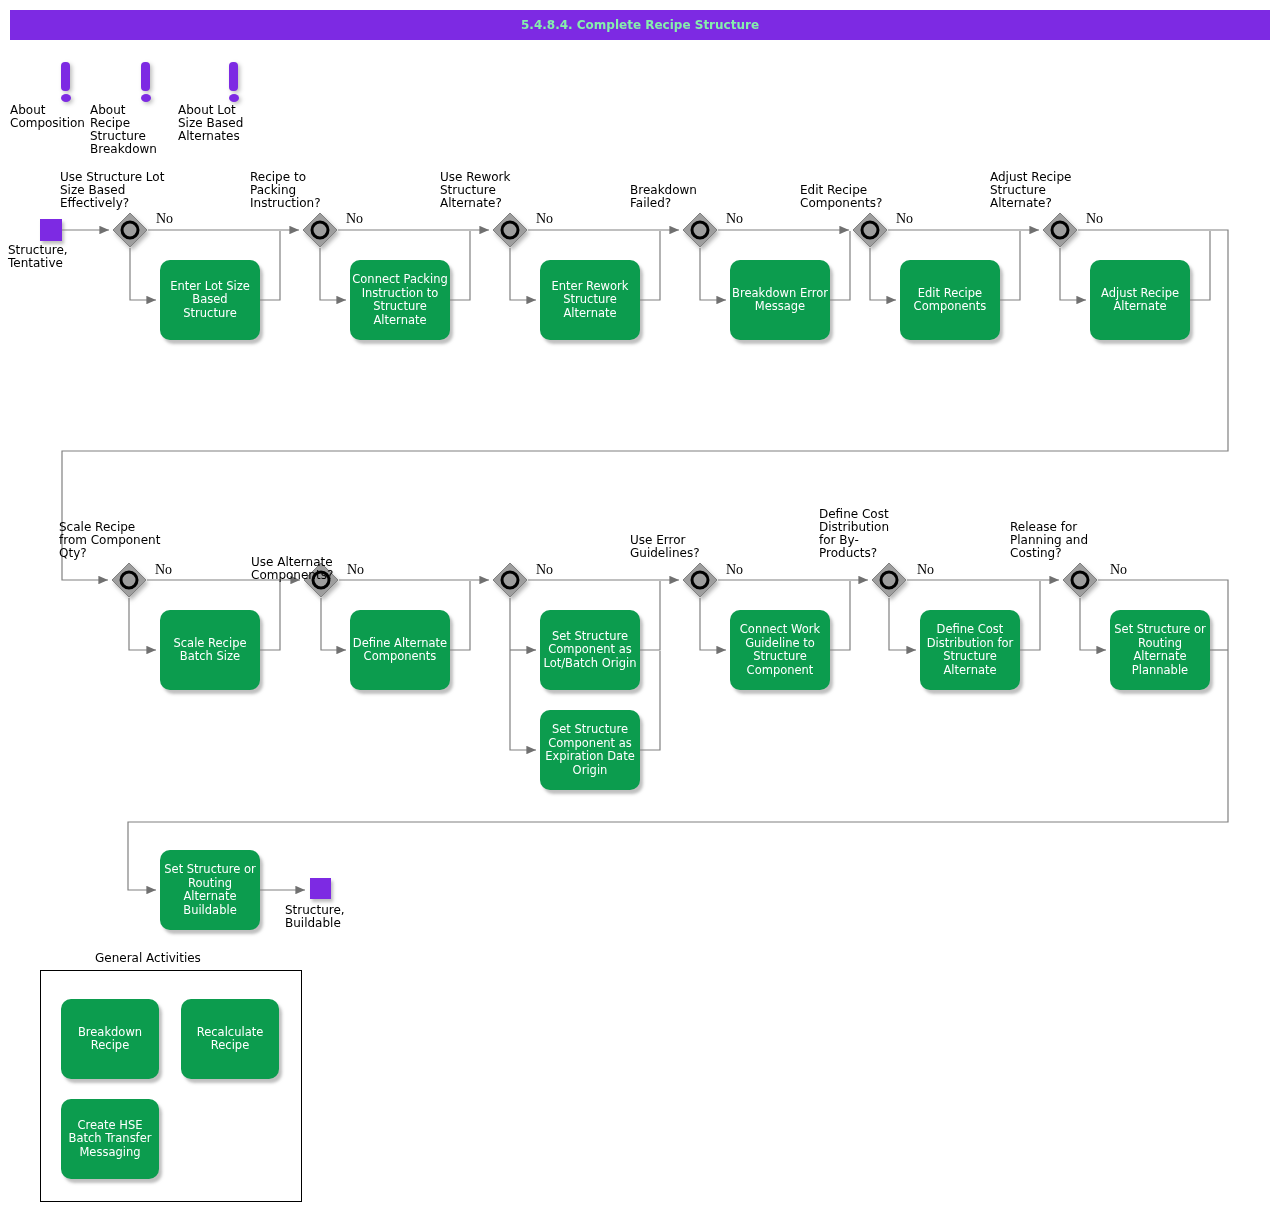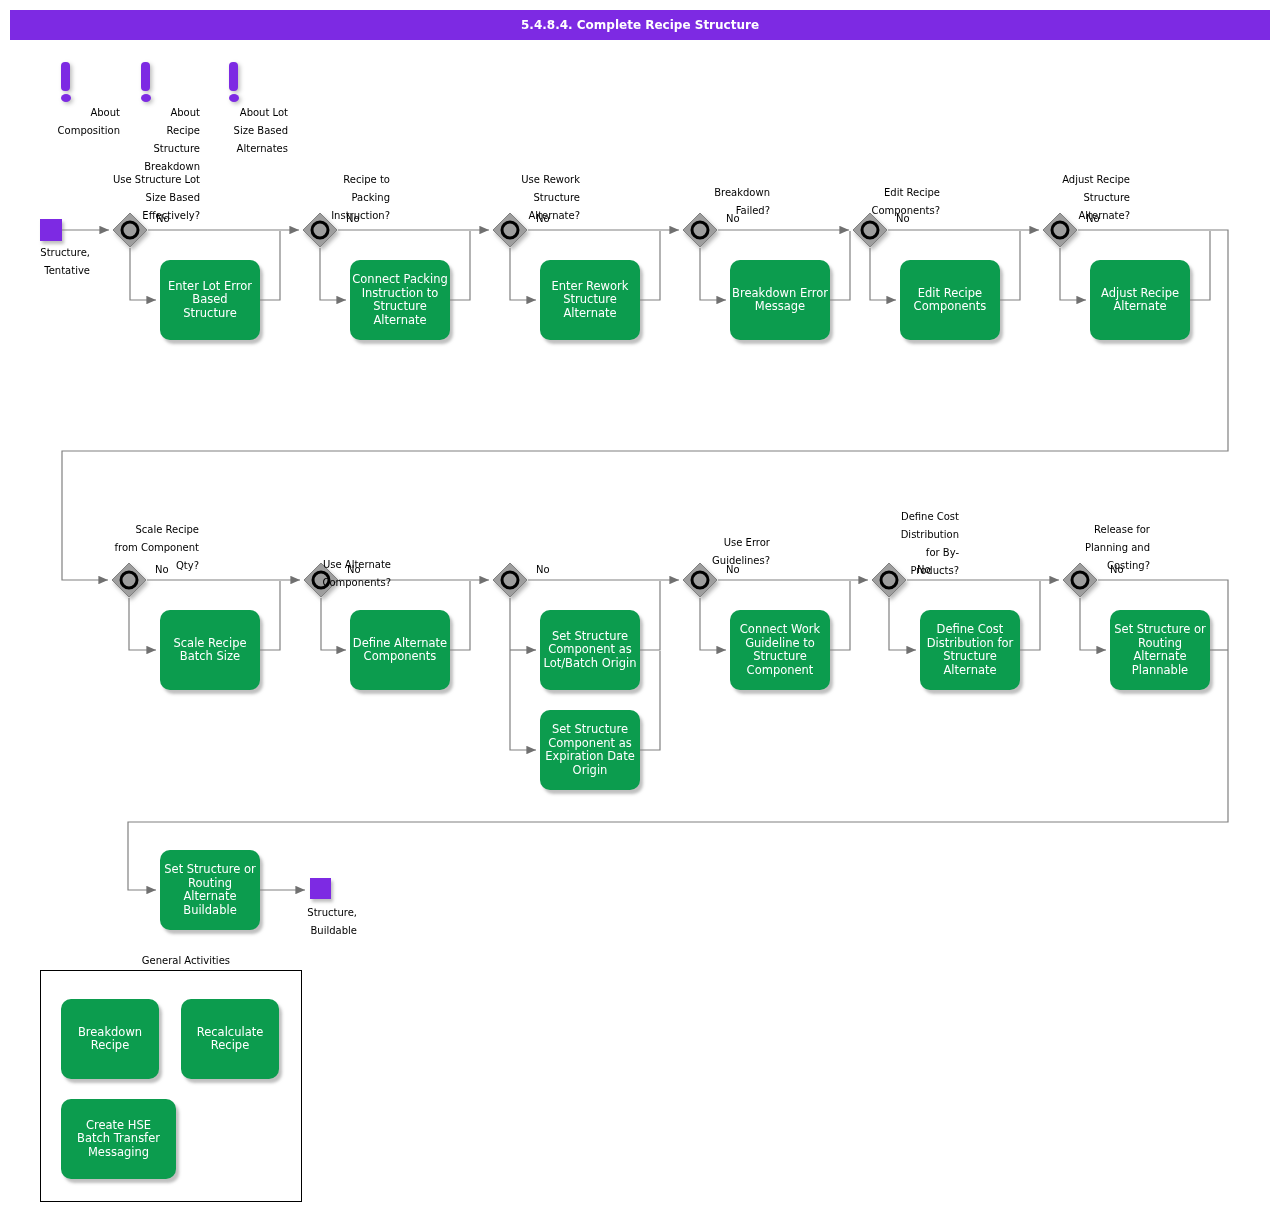--- a/index.html
+++ b/index.html
@@ -2,31 +2,32 @@
 <html><head>
 <meta charset="utf-8">
 <style>
   html,body{margin:0;padding:0;background:#fff;}
   #canvas{
     position:relative;width:1280px;height:1210px;background:#fff;overflow:hidden;
     font-family:"DejaVu Sans","Liberation Sans",sans-serif;
   }
   #titlebar{
     position:absolute;left:10px;top:10px;width:1260px;height:30px;
-    background:#7D2AE3;color:#ffffff;font-size:12px;font-weight:bold;
+    background:#7D2AE3;color:#86efac;font-size:12px;font-weight:bold;
     display:flex;align-items:center;justify-content:center;
   }
   #connectors{position:absolute;left:0;top:0;}
   .lbl{
-    position:absolute;font-size:10px;line-height:18px;color:#000;
-    text-align:right;white-space:pre-line;
+    position:absolute;font-size:12px;line-height:13px;color:#000;
+    text-align:left;white-space:pre-line;
   }
   .no-lbl{
-    position:absolute;font-size:10px;line-height:13px;color:#000;
+    position:absolute;font-size:14px;line-height:13px;color:#000;
     white-space:nowrap;
+    font-family:Liberation Serif, serif;
   }
   .activity{
     position:absolute;width:100px;height:80px;background:#0C9C4E;border-radius:10px;
     color:#fff;font-size:11.5px;line-height:13.5px;text-align:center;white-space:pre-line;
     display:flex;align-items:center;justify-content:center;
     box-shadow:3px 4px 3px rgba(130,130,130,.5);cursor:pointer;
   }
   .diamond{position:absolute;width:36px;height:36px;filter:drop-shadow(2px 3px 2px rgba(120,120,120,.55));}
   .sq{position:absolute;width:21px;height:21px;background:#7D2AE3;box-shadow:2px 3px 3px rgba(130,130,130,.5);}
   .bang{position:absolute;top:62px;width:11px;height:44px;filter:drop-shadow(2px 2px 2px #bdbdbd);cursor:pointer;}
@@ -166,21 +167,21 @@
 Structure
 Alternate?</div>
 
   <div class="no-lbl" style="left:156px;top:212px">No</div>
   <div class="no-lbl" style="left:346px;top:212px">No</div>
   <div class="no-lbl" style="left:536px;top:212px">No</div>
   <div class="no-lbl" style="left:726px;top:212px">No</div>
   <div class="no-lbl" style="left:896px;top:212px">No</div>
   <div class="no-lbl" style="left:1086px;top:212px">No</div>
 
-  <div class="activity" style="left:160px;top:260px">Enter Lot Error
+  <div class="activity" style="left:160px;top:260px">Enter Lot Size
 Based
 Structure</div>
   <div class="activity" style="left:350px;top:260px">Connect Packing
 Instruction to
 Structure
 Alternate</div>
   <div class="activity" style="left:540px;top:260px">Enter Rework
 Structure
 Alternate</div>
   <div class="activity" style="left:730px;top:260px">Breakdown Error
@@ -268,17 +269,17 @@
   <div class="sq" style="left:310px;top:878px"></div>
   <div class="lbl" style="left:285px;top:904px;width:72px">Structure,
 Buildable</div>
 
   <div class="lbl" style="left:95px;top:952px;width:135px">General Activities</div>
   <div id="ga-box"></div>
   <div class="activity" style="left:61px;top:999px;width:98px">Breakdown
 Recipe</div>
   <div class="activity" style="left:181px;top:999px;width:98px">Recalculate
 Recipe</div>
-  <div class="activity" style="left:61px;top:1099px;width:115px">Create HSE
+  <div class="activity" style="left:61px;top:1099px;width:98px">Create HSE
 Batch Transfer
 Messaging</div>
 
 </div>
 
 </body></html>

